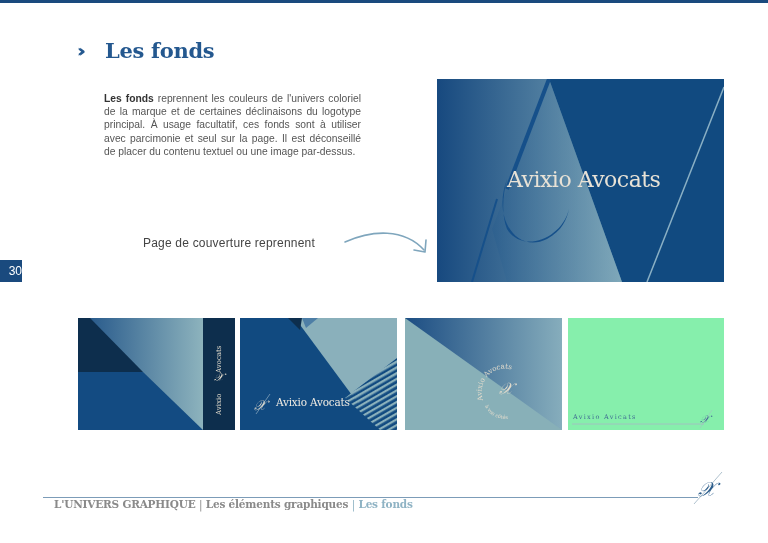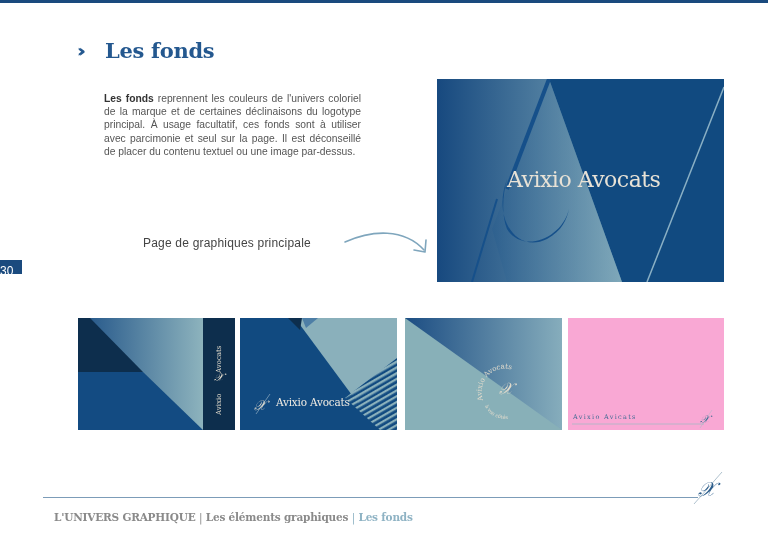--- a/index.html
+++ b/index.html
@@ -12,54 +12,54 @@
   .heading .chev { color: #24588f; font-size: 18px; font-family: "DejaVu Sans", sans-serif; width: 22px; margin-right: 6px; letter-spacing: -6px; font-weight: bold; }
   .heading h1 { font-family: "DejaVu Serif", serif; font-weight: bold; font-size: 21px; color: #24588f; letter-spacing: -0.3px; }
 
   .body-text { position: absolute; left: 104px; top: 92px; width: 257px; font-size: 10.3px; line-height: 13.2px; color: #555; text-align: justify; font-family: "Liberation Sans", sans-serif; }
   .body-text p { margin-bottom: 13px; }
   .body-text strong { color: #333; font-weight: bold; }
 
   .caption { position: absolute; left: 143px; top: 236px; font-size: 12px; color: #444; font-family: "Liberation Sans", sans-serif; letter-spacing: 0.2px; }
   .arrow { position: absolute; left: 342px; top: 228px; }
 
-  .page-num { position: absolute; left: 0; top: 260px; width: 22px; height: 14px; background: #1a4a7e; color: #fff; font-size: 12px; line-height: 22px; text-align: left; font-family: "Liberation Sans", sans-serif; }
+  .page-num { position: absolute; left: 0; top: 260px; width: 22px; height: 22px; background: #1a4a7e; color: #fff; font-size: 12px; line-height: 22px; text-align: right; font-family: "Liberation Sans", sans-serif; }
 
   .hero { position: absolute; left: 437px; top: 79px; width: 287px; height: 203px; overflow: hidden; }
   .hero .title { position: absolute; left: 70px; top: 88px; font-family: "DejaVu Serif", serif; color: #e8e2d6; font-size: 22px; letter-spacing: -0.5px; white-space: nowrap; }
 
   .thumb { position: absolute; top: 318px; height: 112px; overflow: hidden; }
   .t1 { left: 78px; width: 157px; }
   .t2 { left: 240px; width: 157px; }
   .t3 { left: 405px; width: 157px; }
-  .t4 { left: 568px; width: 156px; background: #f9a8d4; }
+  .t4 { left: 568px; width: 156px; background: #86efac; }
   .t2 .brand { position: absolute; left: 36px; top: 78px; font-family: "DejaVu Serif", serif; color: #f0ebe2; font-size: 10.5px; white-space: nowrap; letter-spacing: -0.2px; }
   .t4 .brand { position: absolute; left: 5px; top: 95px; font-family: "DejaVu Serif", serif; color: #3f6a92; font-size: 6.5px; letter-spacing: 1.3px; white-space: nowrap; }
 
   .footer-line { position: absolute; left: 43px; top: 497px; width: 655px; height: 1px; background: #7c9cb8; }
-  .footer { position: absolute; left: 54px; top: 511px; font-family: "DejaVu Serif", serif; font-size: 10.5px; color: #8a8a8a; white-space: nowrap; font-weight: bold; letter-spacing: -0.2px; }
+  .footer { position: absolute; left: 54px; top: 498px; font-family: "DejaVu Serif", serif; font-size: 10.5px; color: #8a8a8a; white-space: nowrap; font-weight: bold; letter-spacing: -0.2px; }
   .footer .sep { color: #8a8a8a; font-weight: normal; }
   .footer .current { color: #8fb3c4; }
   .footer-logo { position: absolute; left: 690px; top: 470px; }
 </style>
 </head>
 <body>
 
 <div class="top-bar"></div>
 
 <div class="heading">
   <span class="chev">›› </span>
   <h1>Les fonds</h1>
 </div>
 
 <div class="body-text">
   <p><strong>Les fonds</strong><span> reprennent les couleurs de l'univers coloriel de la marque et de certaines déclinaisons du logotype principal. À usage facultatif, ces fonds sont à utiliser avec parcimonie et seul sur la page. Il est déconseillé de placer du contenu textuel ou une image par-dessus.</span></p>
 </div>
 
-<div class="caption">Page de graphiques principale</div>
+<div class="caption">Page de couverture reprennent</div>
 <svg class="arrow" width="88" height="30" viewBox="0 0 88 30">
   <path d="M3 14 C 30 2, 62 0, 82 22" fill="none" stroke="#7fa6bd" stroke-width="1.6" stroke-linecap="round"></path>
   <path d="M72 22 L83 24 L84 12" fill="none" stroke="#7fa6bd" stroke-width="1.6" stroke-linecap="round" stroke-linejoin="round"></path>
 </svg>
 
 <div class="page-num">30</div>
 
 <div class="hero">
   <svg width="287" height="203" viewBox="0 0 287 203">
     <defs>

